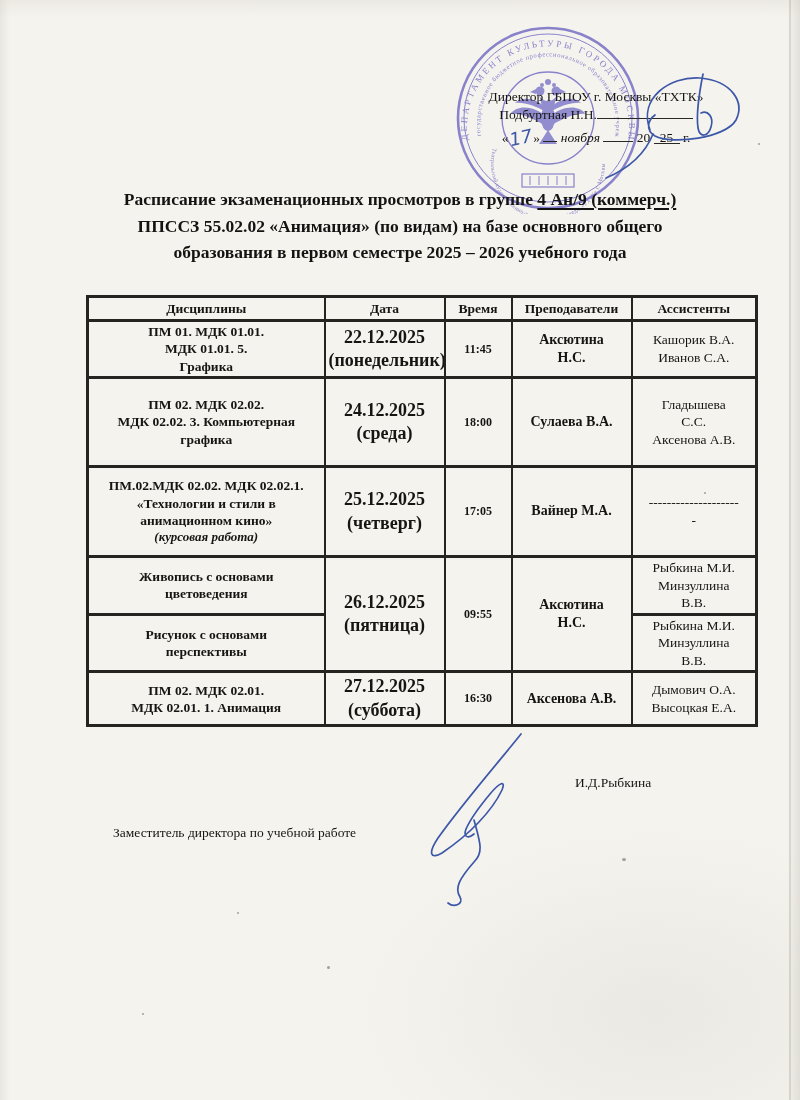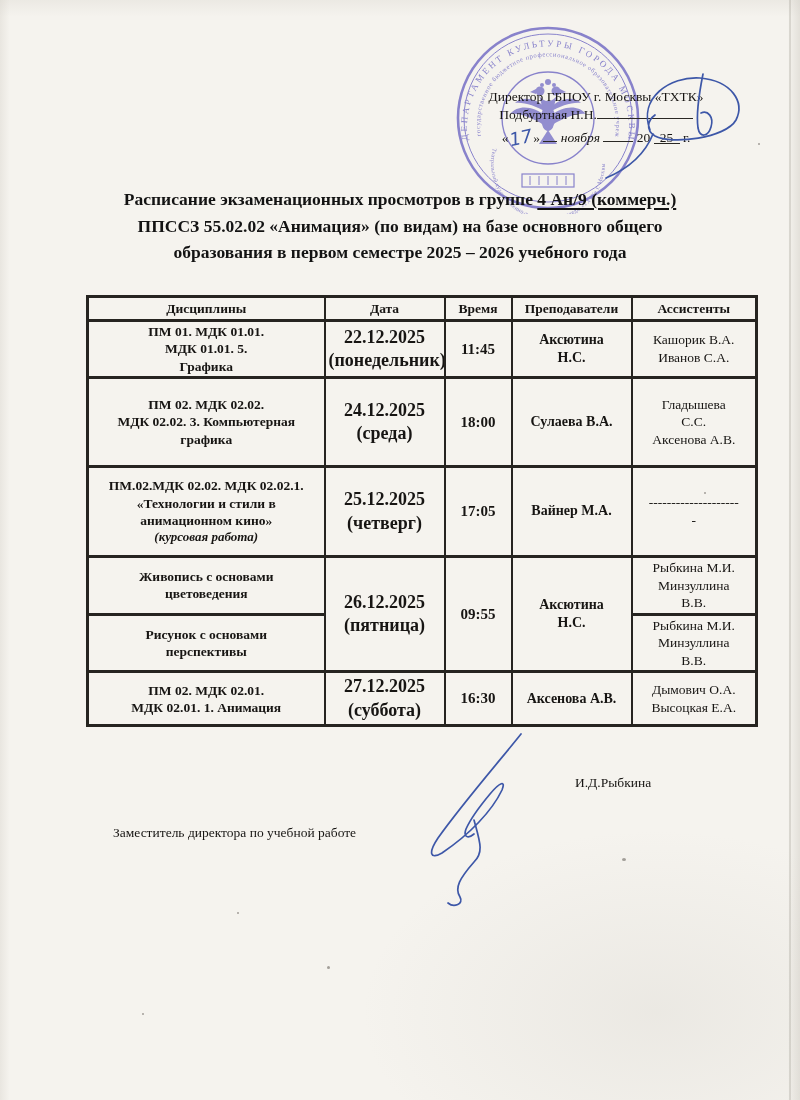--- a/index.html
+++ b/index.html
@@ -40,21 +40,21 @@
     border-left:2px solid #262420;border-right:2px solid #262420;
     border-top:3px solid #262420;border-bottom:3px solid #262420;
     text-align:center;vertical-align:middle;padding:1px 3px;overflow:hidden;
   }
   table.sched{border:3px solid #262420;}
   th.hdr{font-size:13.5px;font-weight:700;height:19px;padding:0 2px;}
   td{font-size:13.5px;}
   .pre{white-space:pre-line;}
   .c-disc{font-weight:700;font-size:13.5px;line-height:1.28;}
   .c-date{font-weight:700;font-size:18px;line-height:1.3;}
-  .c-time{font-weight:700;font-size:15px;}
+  .c-time{font-weight:700;font-size:12px;}
   .c-teacher{font-weight:700;font-size:14px;line-height:1.3;}
   .c-assist{font-weight:400;font-size:13.5px;line-height:1.3;}
   .note-italic{font-style:italic;font-weight:700;font-size:13px;}
   tr.r1{height:57px;font-family:Liberation Serif, serif;} tr.r2{height:89px;} tr.r3{height:90px;}
   tr.r4{height:54px;} tr.r5{height:56px;} tr.r6{height:54px;}
 
   
   .footer-left{position:absolute;left:113px;top:777px;font-size:13.5px;margin-top:48px;}
   .footer-right{position:absolute;left:575px;top:775px;font-size:13.5px;}
 </style>

